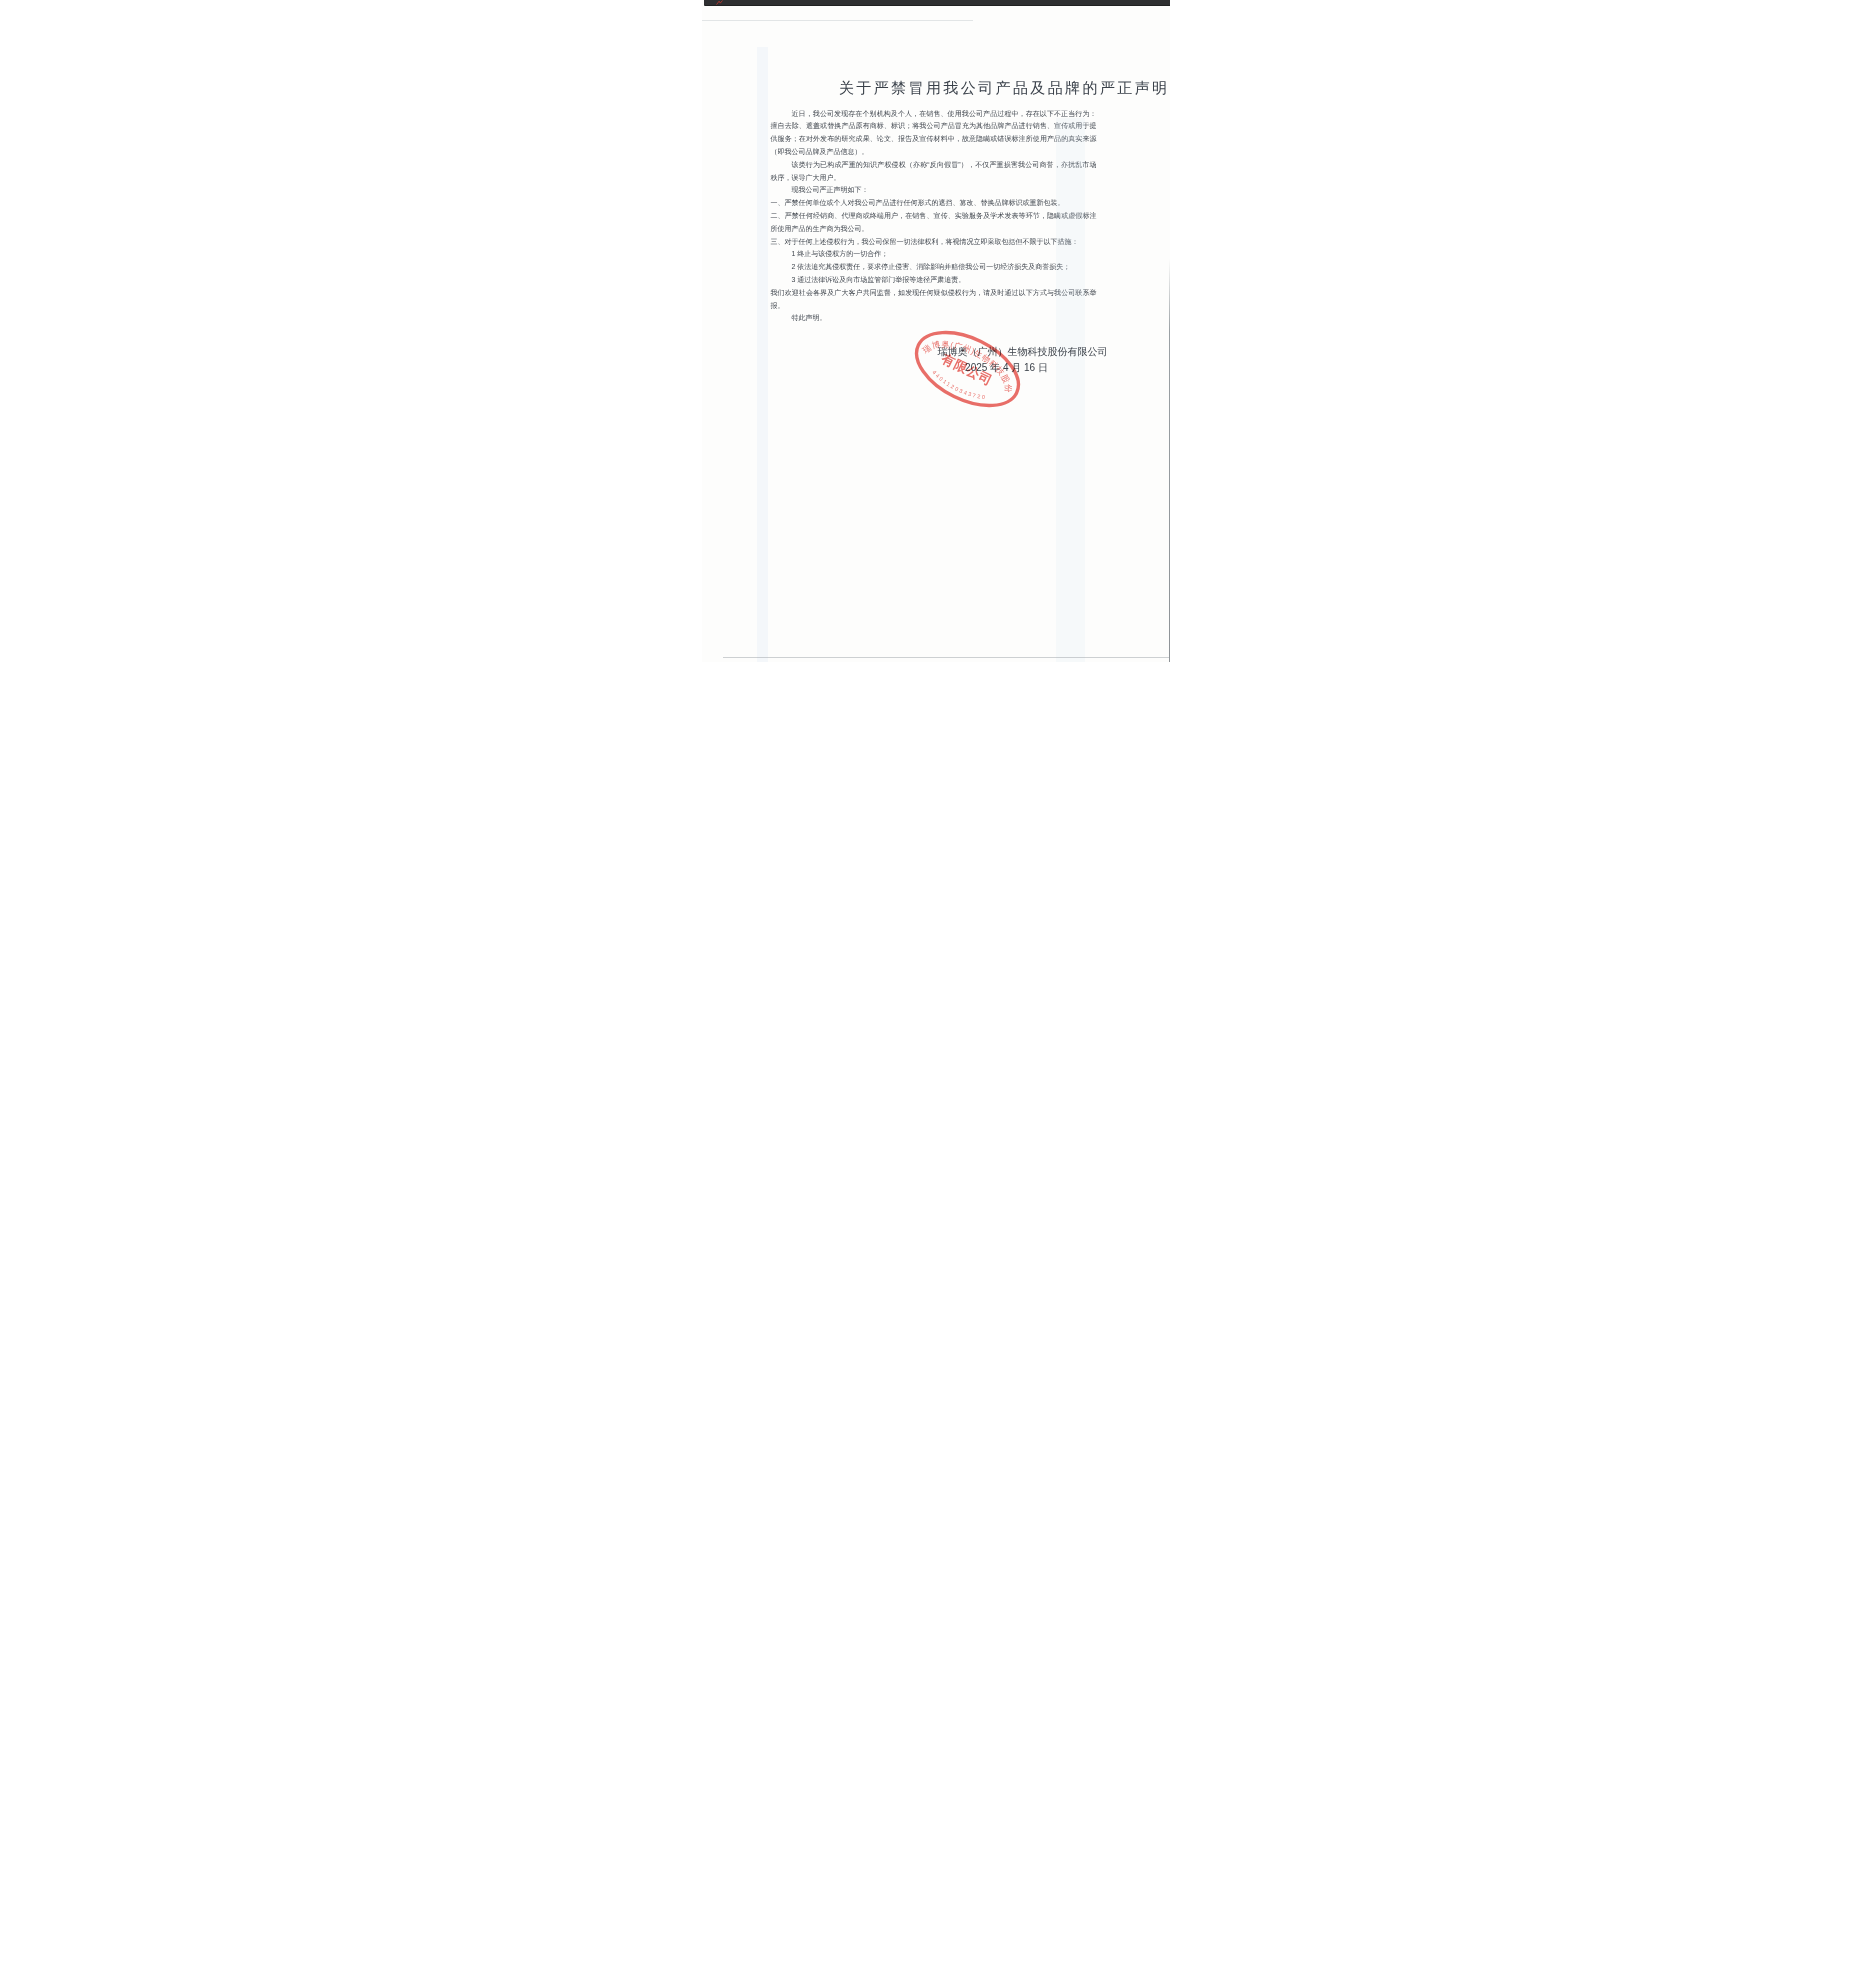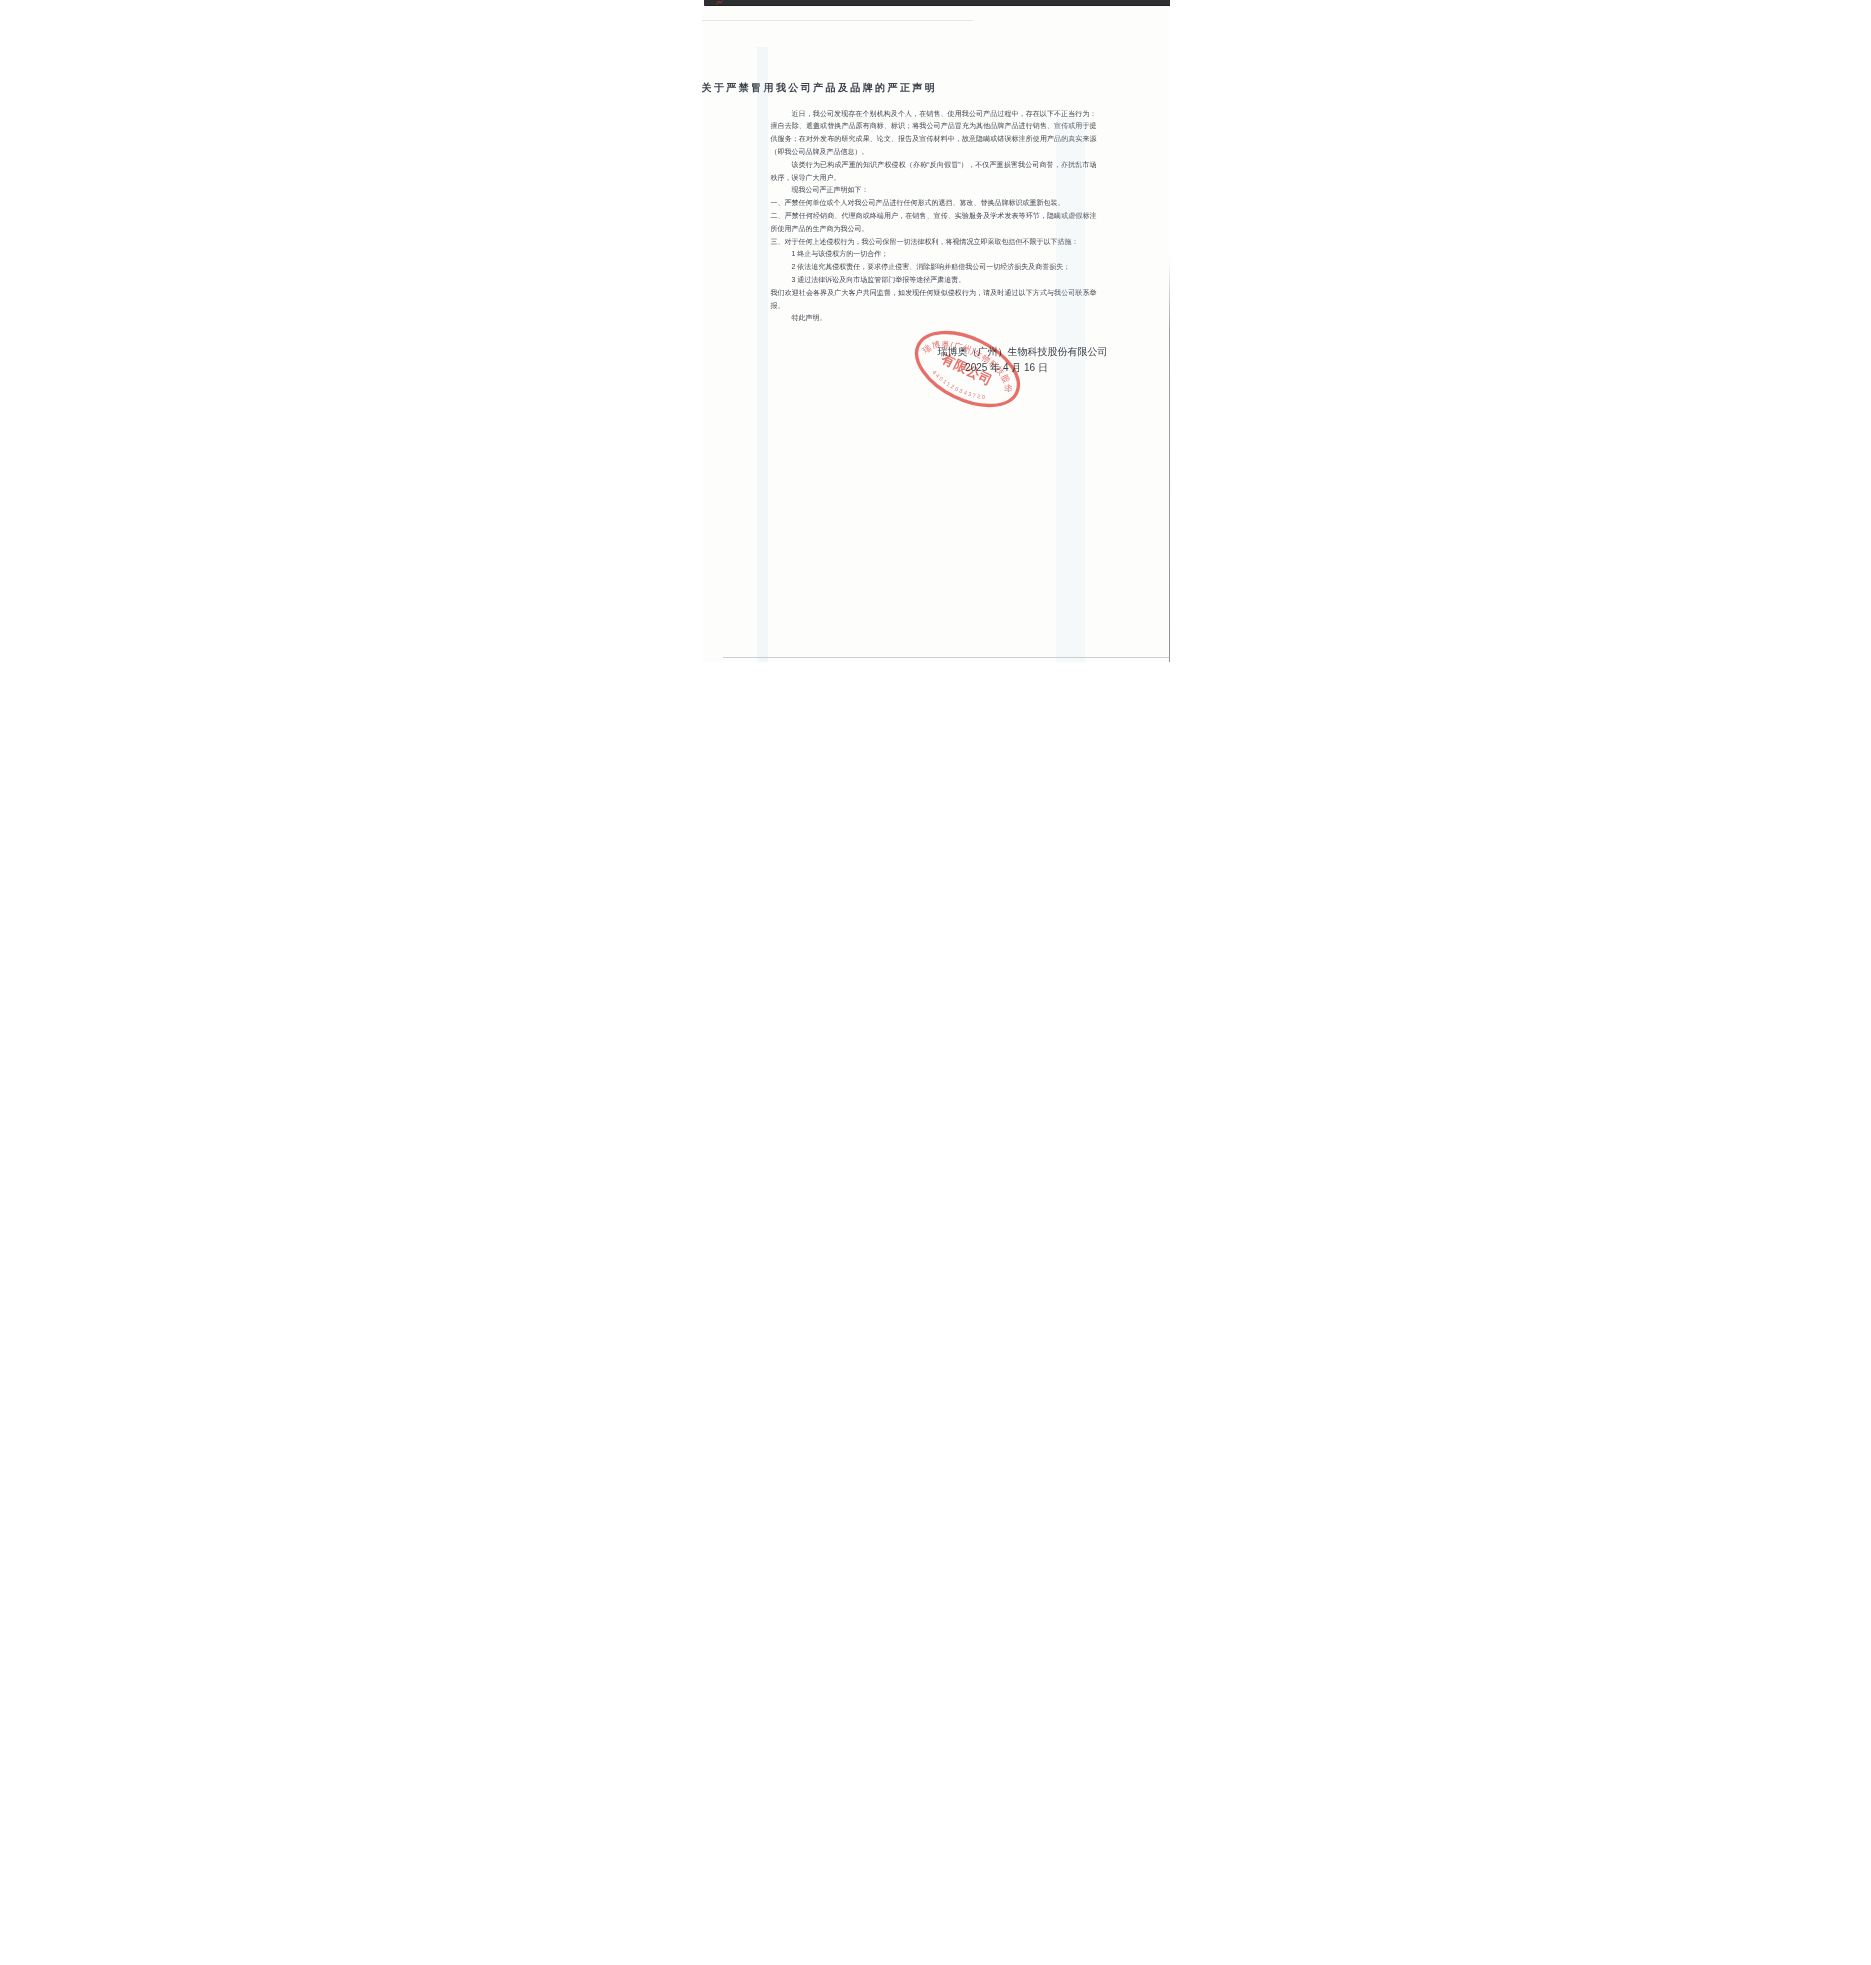--- a/index.html
+++ b/index.html
@@ -35,23 +35,23 @@
     position:absolute;right:0;top:259px;bottom:0;width:0.8px;
     background:linear-gradient(to bottom, rgba(150,156,160,0), #9aa0a4 18%, #8e9397);
   }
   .scan-bottom-edge{
     position:absolute;top:657px;left:21.6px;right:0.8px;height:0.8px;
     background:rgba(165,171,175,0.55);
   }
   
   .doc-title{
     margin:81px 0 0 0;
-    text-align:left;
-    font-size:10px;line-height:14px;
-    font-weight:700;letter-spacing:2.4px;
+    text-align:right;
+    font-size:15px;line-height:14px;
+    font-weight:400;letter-spacing:2.4px;
     color:#3a414a;
   }
   .doc-body{
     margin:12.6px 0 0 69px;
     width:326px;
     font-size:7px;line-height:12.8px;
     text-align:justify;
     letter-spacing:0;
   }
   .para{margin:0;}

